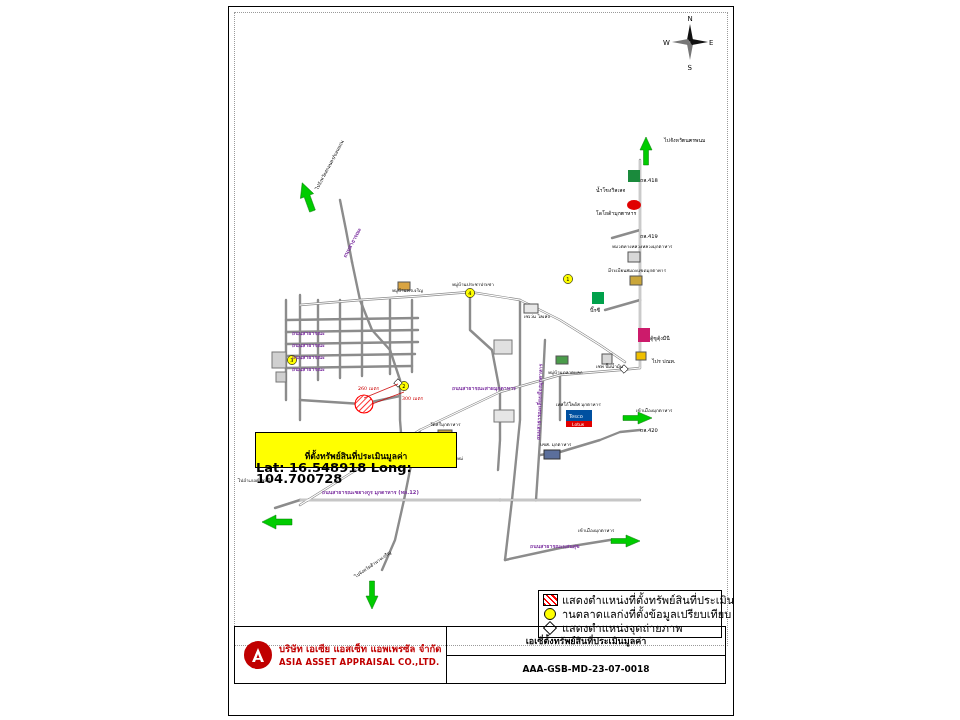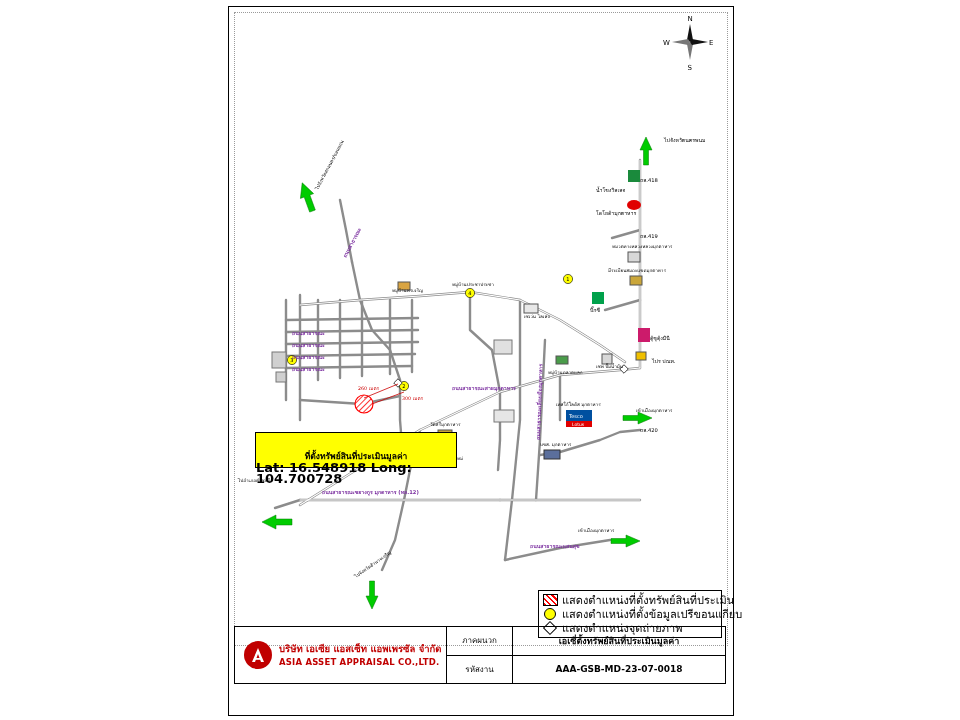--- a/index.html
+++ b/index.html
@@ -264,21 +264,21 @@
     <div class="legend-row">
       <span class="sym">
           <span class="sym-hatch"></span>
         </span>
       <span class="txt">แสดงตำแหน่งที่ตั้งทรัพย์สินที่ประเมิน</span>
     </div>
     <div class="legend-row">
       <span class="sym">
           <span class="sym-circle"></span>
         </span>
-      <span class="txt">แสดงตำแหน่งที่ตั้งข้อมูลเปรีขอนแกียบ</span>
+      <span class="txt">านตลาดแลก่งที่ตั้งข้อมูลเปรียบเทียบ</span>
     </div>
     <div class="legend-row">
       <span class="sym">
           <span class="sym-diamond"></span>
         </span>
       <span class="txt">แสดงตำแหน่งจุดถ่ายภาพ</span>
     </div>
   </div>
 
   <div class="titleblock">
@@ -288,23 +288,19 @@
           <circle cx="15" cy="15" r="14" fill="#c00000"></circle>
           <path d="M9 22 L15 8 L21 22 L18 22 L15 14 L12 22 Z" fill="#ffffff"></path>
           <rect x="11.5" y="18" width="7" height="1.8" fill="#ffffff"></rect>
         </svg>
       </div>
       <div class="tb-names">
         <div class="tb-th">บริษัท เอเซีย แอสเซ็ท แอพเพรซัล จำกัด</div>
         <div class="tb-en">ASIA ASSET APPRAISAL CO.,LTD.</div>
       </div>
     </div>
-    <div class="tb-labels">
-      <div>ภาคผนวก</div>
-      <div>รหัสงาน</div>
-    </div>
     <div class="tb-values">
       <div>เอเซี่ตั้งทรัพย์สินที่ประเมินมูลค่า</div>
       <div>AAA-GSB-MD-23-07-0018</div>
     </div>
   </div>
 
 </div>
 
 </body></html>

